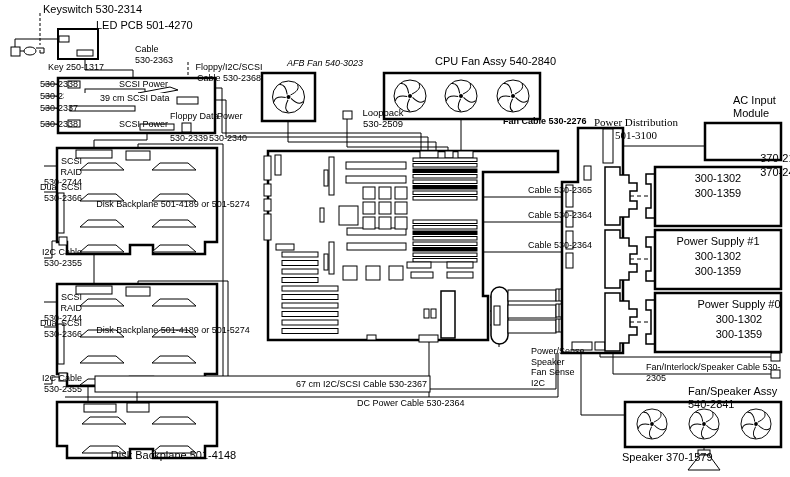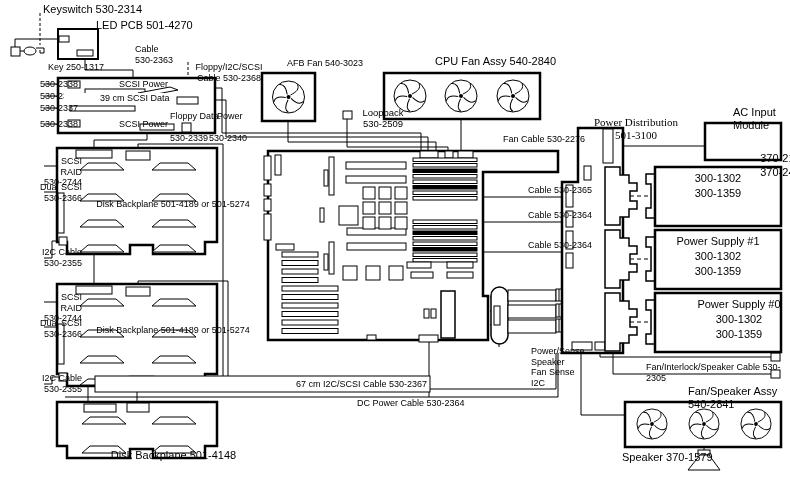--- a/index.html
+++ b/index.html
@@ -312,25 +312,25 @@
 <div class="L i9 r" style="left:2px;top:103px;width:40px;">530-2337</div>
 <div class="L i9 r" style="left:2px;top:119px;width:40px;">530-2338</div>
 <div class="L i9" style="left:83px;top:79px;">SCSI Power</div>
 <div class="L i9 bg" style="left:64px;top:93px;">39 cm SCSI Data</div>
 <div class="L i9" style="left:83px;top:119px;">SCSI Power</div>
 <div class="L i9" style="left:134px;top:111px;">Floppy Data.</div>
 <div class="L i9" style="left:181px;top:111px;">Power</div>
 <div class="L i9" style="left:134px;top:133px;">530-2339</div>
 <div class="L i9" style="left:173px;top:133px;">530-2340</div>
 
-<div class="L i9" style="left:251px;top:58px;">AFB Fan 540-3023</div>
+<div class="L i9" style="left:251px;top:58px;font-style:italic;">AFB Fan 540-3023</div>
 <div class="L c" style="left:315px;top:83px;width:64px;">Loopback
 530-2509</div>
 <div class="L m" style="left:399px;top:55px;">CPU Fan Assy 540-2840</div>
-<div class="L i9" style="left:467px;top:134px;">Fan Cable 530-2276</div>
+<div class="L i9" style="left:467px;top:116px;font-weight:bold;">Fan Cable 530-2276</div>
 
 <div class="L i9 r" style="left:2px;top:156px;width:44px;">SCSI RAID
 530-2744</div>
 <div class="L i9 r" style="left:2px;top:182px;width:44px;">Dual SCSI
 530-2366</div>
 <div class="L i9 r" style="left:2px;top:247px;width:44px;">I2C Cable
 530-2355</div>
 <div class="L c" style="left:57px;top:175px;width:160px;font-size:9px;">Disk Backplane 501-4189 or 501-5274</div>
 
 <div class="L i9 r" style="left:2px;top:292px;width:44px;">SCSI RAID
@@ -349,21 +349,21 @@
 <div class="L i9" style="left:495px;top:346px;">Power/Sense
 Speaker
 Fan Sense
 I2C</div>
 <div class="L i9" style="left:260px;top:379px;">67 cm I2C/SCSI Cable 530-2367</div>
 <div class="L i9" style="left:321px;top:398px;">DC Power Cable 530-2364</div>
 <div class="L i9" style="left:610px;top:362px;">Fan/Interlock/Speaker Cable 530-2305</div>
 
 <div class="L m c" style="left:545px;top:92px;width:110px;font-family:Liberation Serif, serif;">Power Distribution
 501-3100</div>
-<div class="L m" style="left:697px;top:106px;">AC Input Module</div>
+<div class="L m" style="left:697px;top:94px;">AC Input Module</div>
 <div class="L m c" style="left:705px;top:127px;width:85px;line-height:14px;text-align:center;">370-2160
 370-2440</div>
 
 <div class="ps" style="left:655px;top:171px;">
   <div>300-1302</div>
   <div>300-1359</div>
 </div>
 <div class="ps" style="left:655px;top:234px;">
   <div>Power Supply #1</div>
   <div>300-1302</div>

